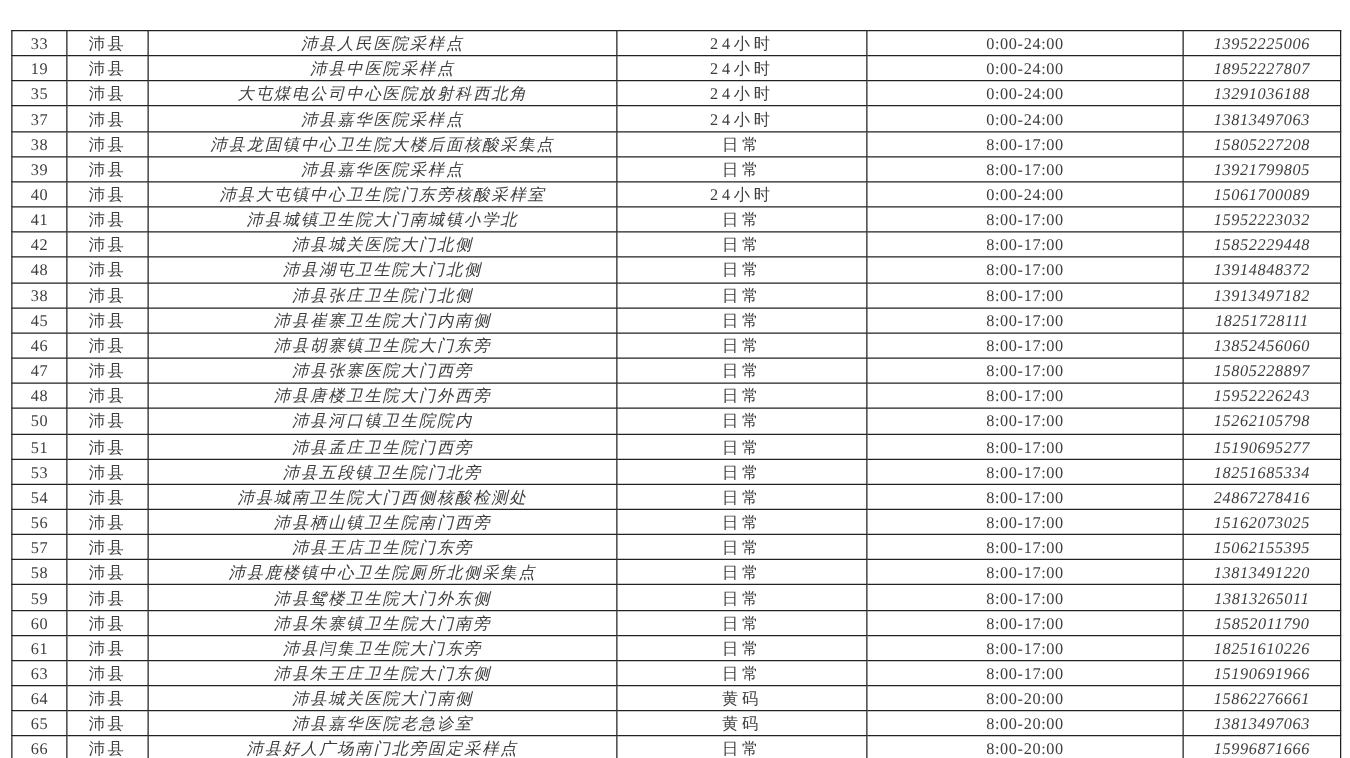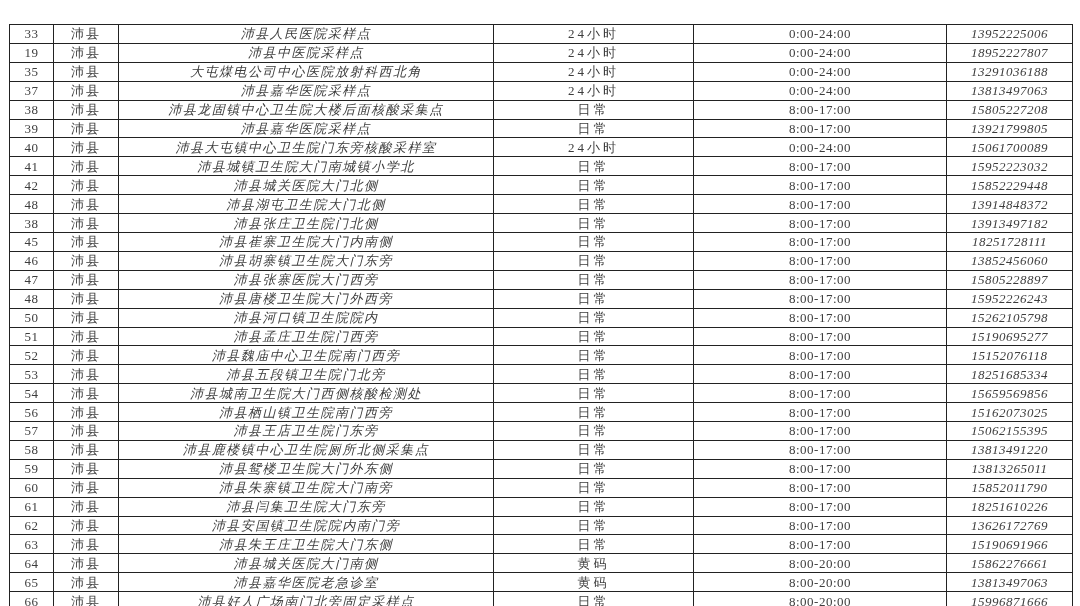--- a/index.html
+++ b/index.html
@@ -187,42 +187,34 @@
         </tr>
         <tr>
           <td class="c-num">51</td>
           <td class="c-county">沛县</td>
           <td class="c-site">沛县孟庄卫生院门西旁</td>
           <td class="c-type">日常</td>
           <td class="c-time">8:00-17:00</td>
           <td class="c-phone">15190695277</td>
         </tr>
         <tr>
-          <td class="c-num">52</td>
-          <td class="c-county">沛县</td>
-          <td class="c-site">沛县魏庙中心卫生院南门西旁</td>
-          <td class="c-type">日常</td>
-          <td class="c-time">8:00-17:00</td>
-          <td class="c-phone">15152076118</td>
-        </tr>
-        <tr>
           <td class="c-num">53</td>
           <td class="c-county">沛县</td>
           <td class="c-site">沛县五段镇卫生院门北旁</td>
           <td class="c-type">日常</td>
           <td class="c-time">8:00-17:00</td>
           <td class="c-phone">18251685334</td>
         </tr>
         <tr>
           <td class="c-num">54</td>
           <td class="c-county">沛县</td>
           <td class="c-site">沛县城南卫生院大门西侧核酸检测处</td>
           <td class="c-type">日常</td>
           <td class="c-time">8:00-17:00</td>
-          <td class="c-phone">15659569856</td>
+          <td class="c-phone">24867278416</td>
         </tr>
         <tr>
           <td class="c-num">56</td>
           <td class="c-county">沛县</td>
           <td class="c-site">沛县栖山镇卫生院南门西旁</td>
           <td class="c-type">日常</td>
           <td class="c-time">8:00-17:00</td>
           <td class="c-phone">15162073025</td>
         </tr>
         <tr>
@@ -257,28 +249,20 @@
           <td class="c-time">8:00-17:00</td>
           <td class="c-phone">15852011790</td>
         </tr>
         <tr>
           <td class="c-num">61</td>
           <td class="c-county">沛县</td>
           <td class="c-site">沛县闫集卫生院大门东旁</td>
           <td class="c-type">日常</td>
           <td class="c-time">8:00-17:00</td>
           <td class="c-phone">18251610226</td>
-        </tr>
-        <tr>
-          <td class="c-num">62</td>
-          <td class="c-county">沛县</td>
-          <td class="c-site">沛县安国镇卫生院院内南门旁</td>
-          <td class="c-type">日常</td>
-          <td class="c-time">8:00-17:00</td>
-          <td class="c-phone">13626172769</td>
         </tr>
         <tr>
           <td class="c-num">63</td>
           <td class="c-county">沛县</td>
           <td class="c-site">沛县朱王庄卫生院大门东侧</td>
           <td class="c-type">日常</td>
           <td class="c-time">8:00-17:00</td>
           <td class="c-phone">15190691966</td>
         </tr>
         <tr>

